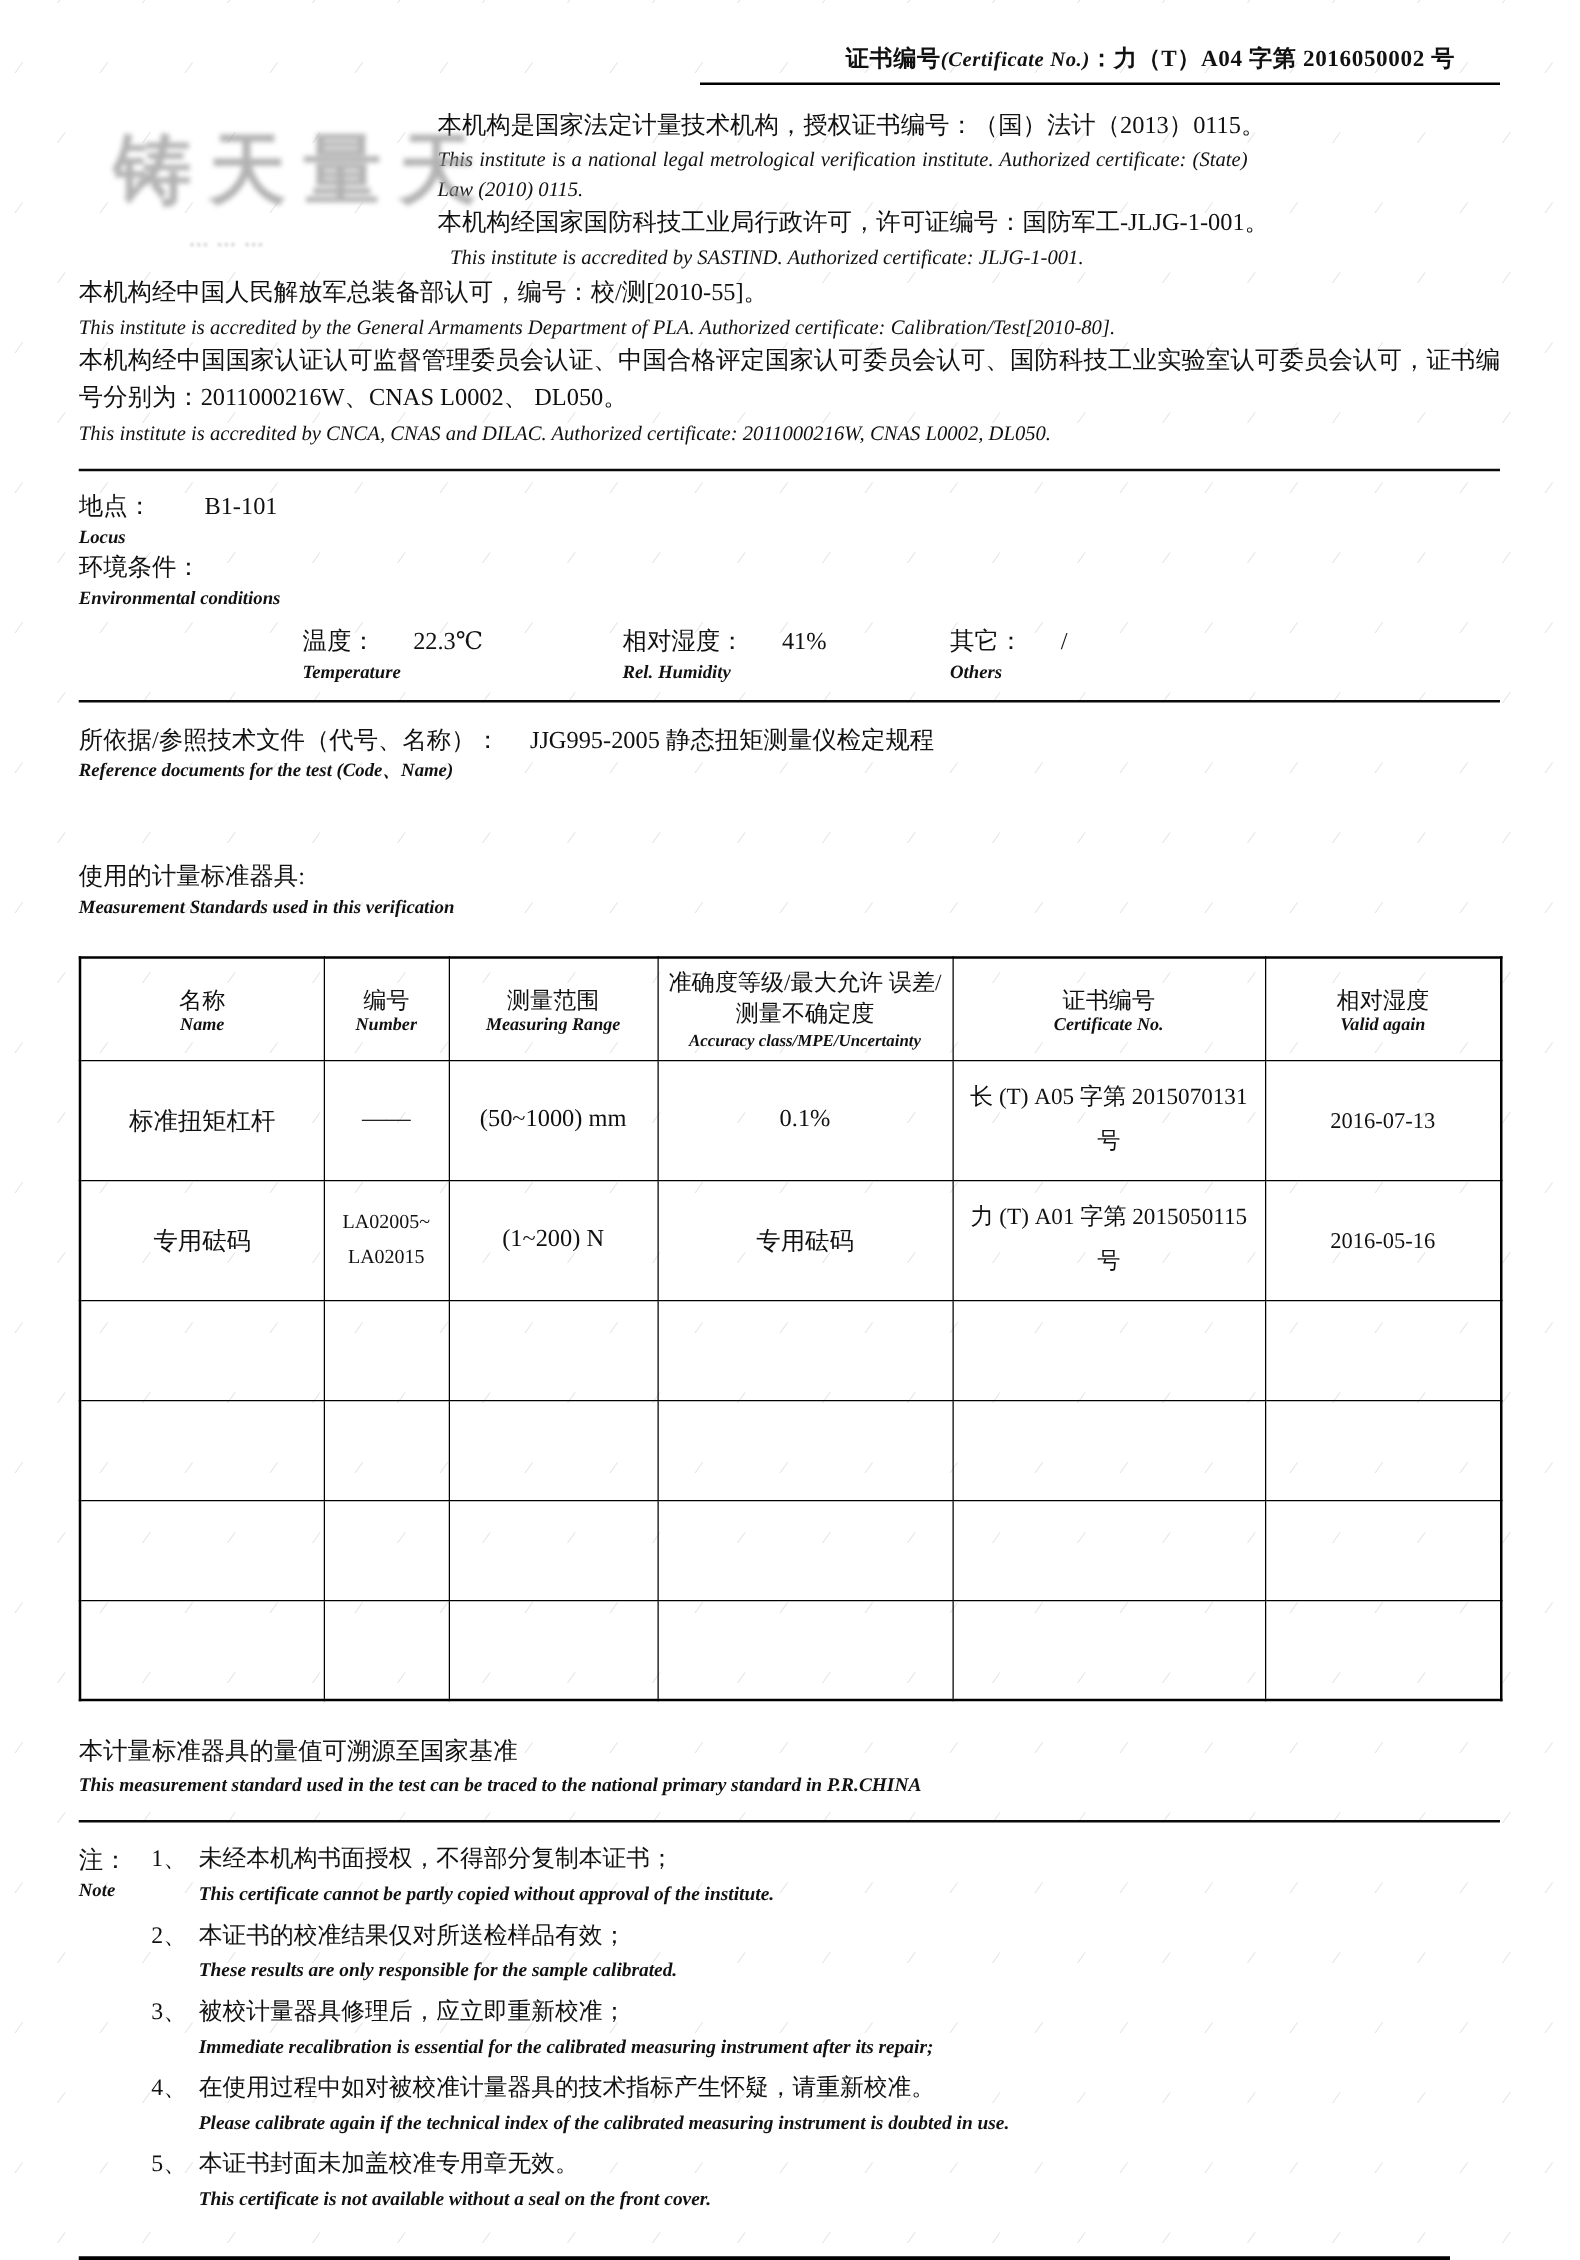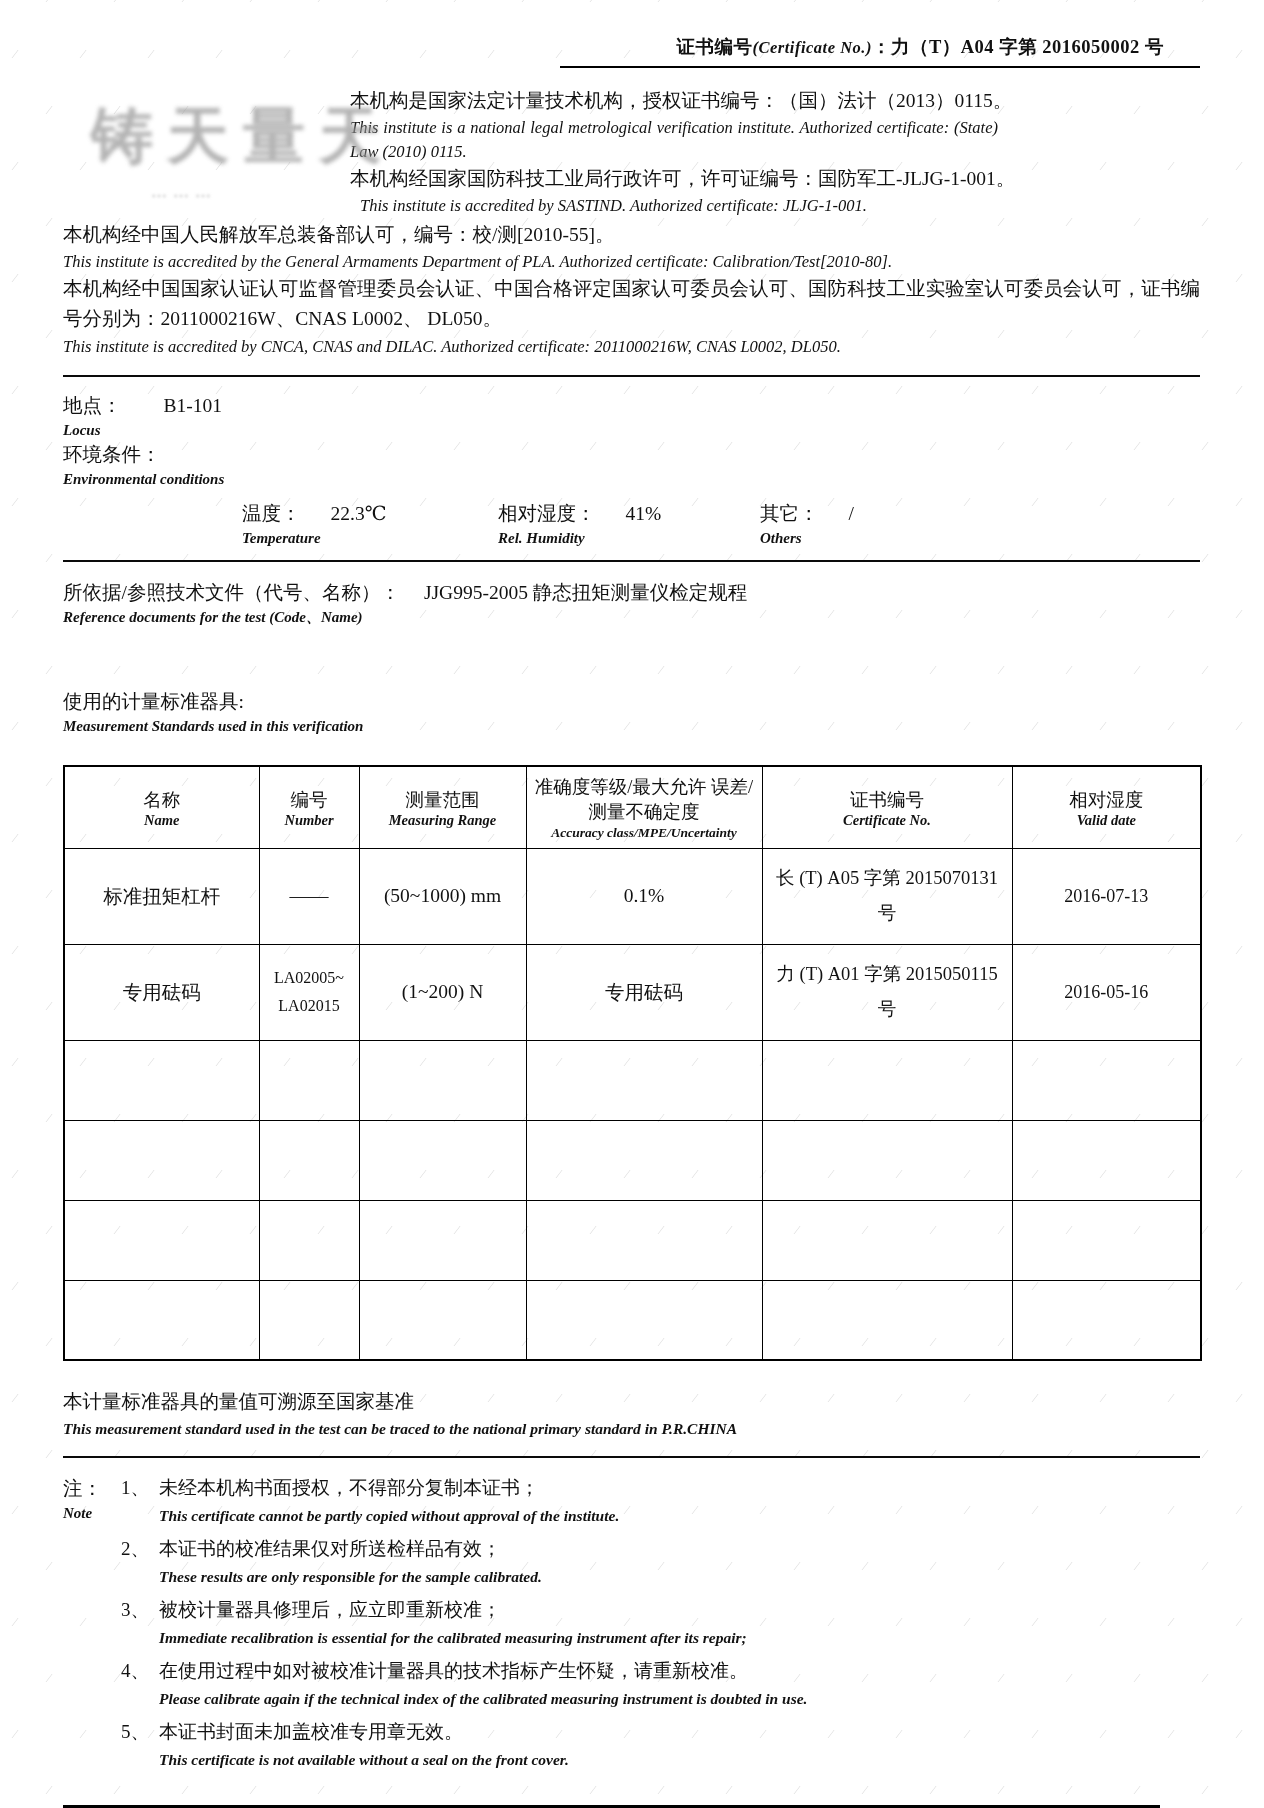--- a/index.html
+++ b/index.html
@@ -797,21 +797,21 @@
       <th class="acc">
             <span class="h-cn">准确度等级/最大允许 误差/测量不确定度</span>
             <span class="h-en">Accuracy class/MPE/Uncertainty</span>
           </th>
       <th>
             <span class="h-cn">证书编号</span>
             <span class="h-en">Certificate No.</span>
           </th>
       <th>
             <span class="h-cn">相对湿度</span>
-            <span class="h-en">Valid date</span>
+            <span class="h-en">Valid again</span>
           </th>
     </tr>
     <tr class="rd">
       <td class="c-cn">标准扭矩杠杆</td>
       <td class="c-cn">——</td>
       <td class="c-cn">(50~1000) mm</td>
       <td class="c-cn">0.1%</td>
       <td class="c-cert">长 (T) A05 字第 2015070131 号</td>
       <td class="c-date">2016-07-13</td>
     </tr>

